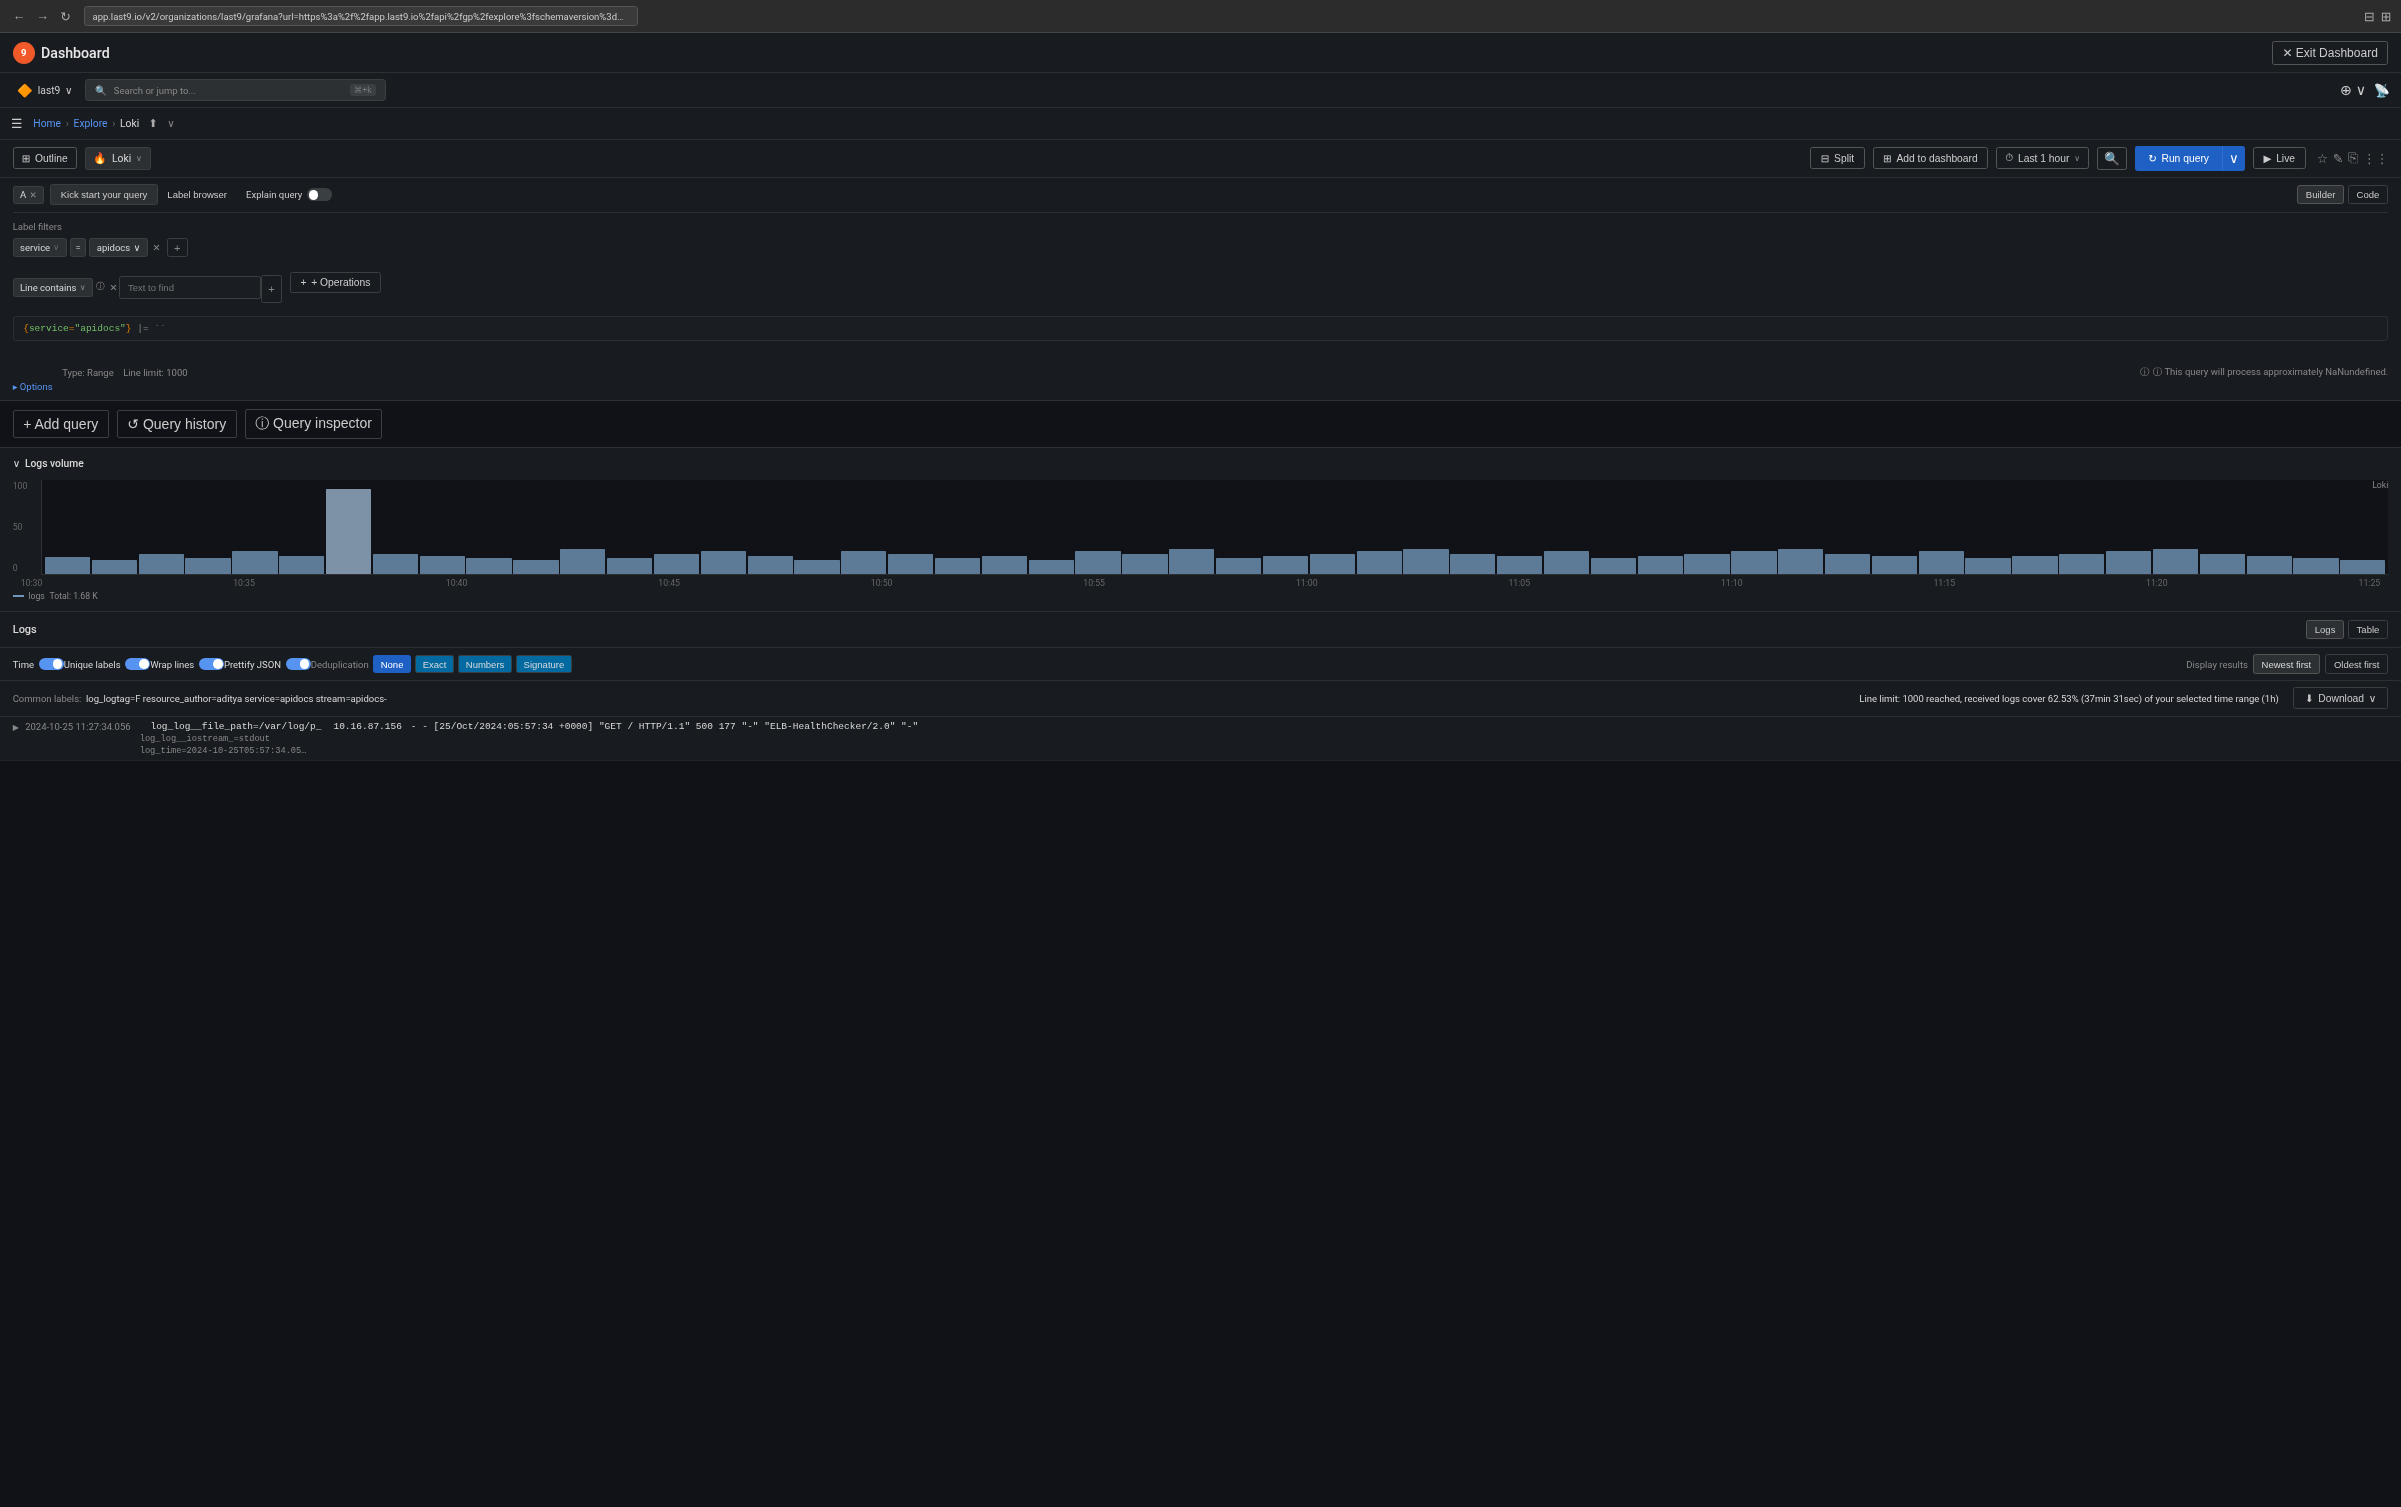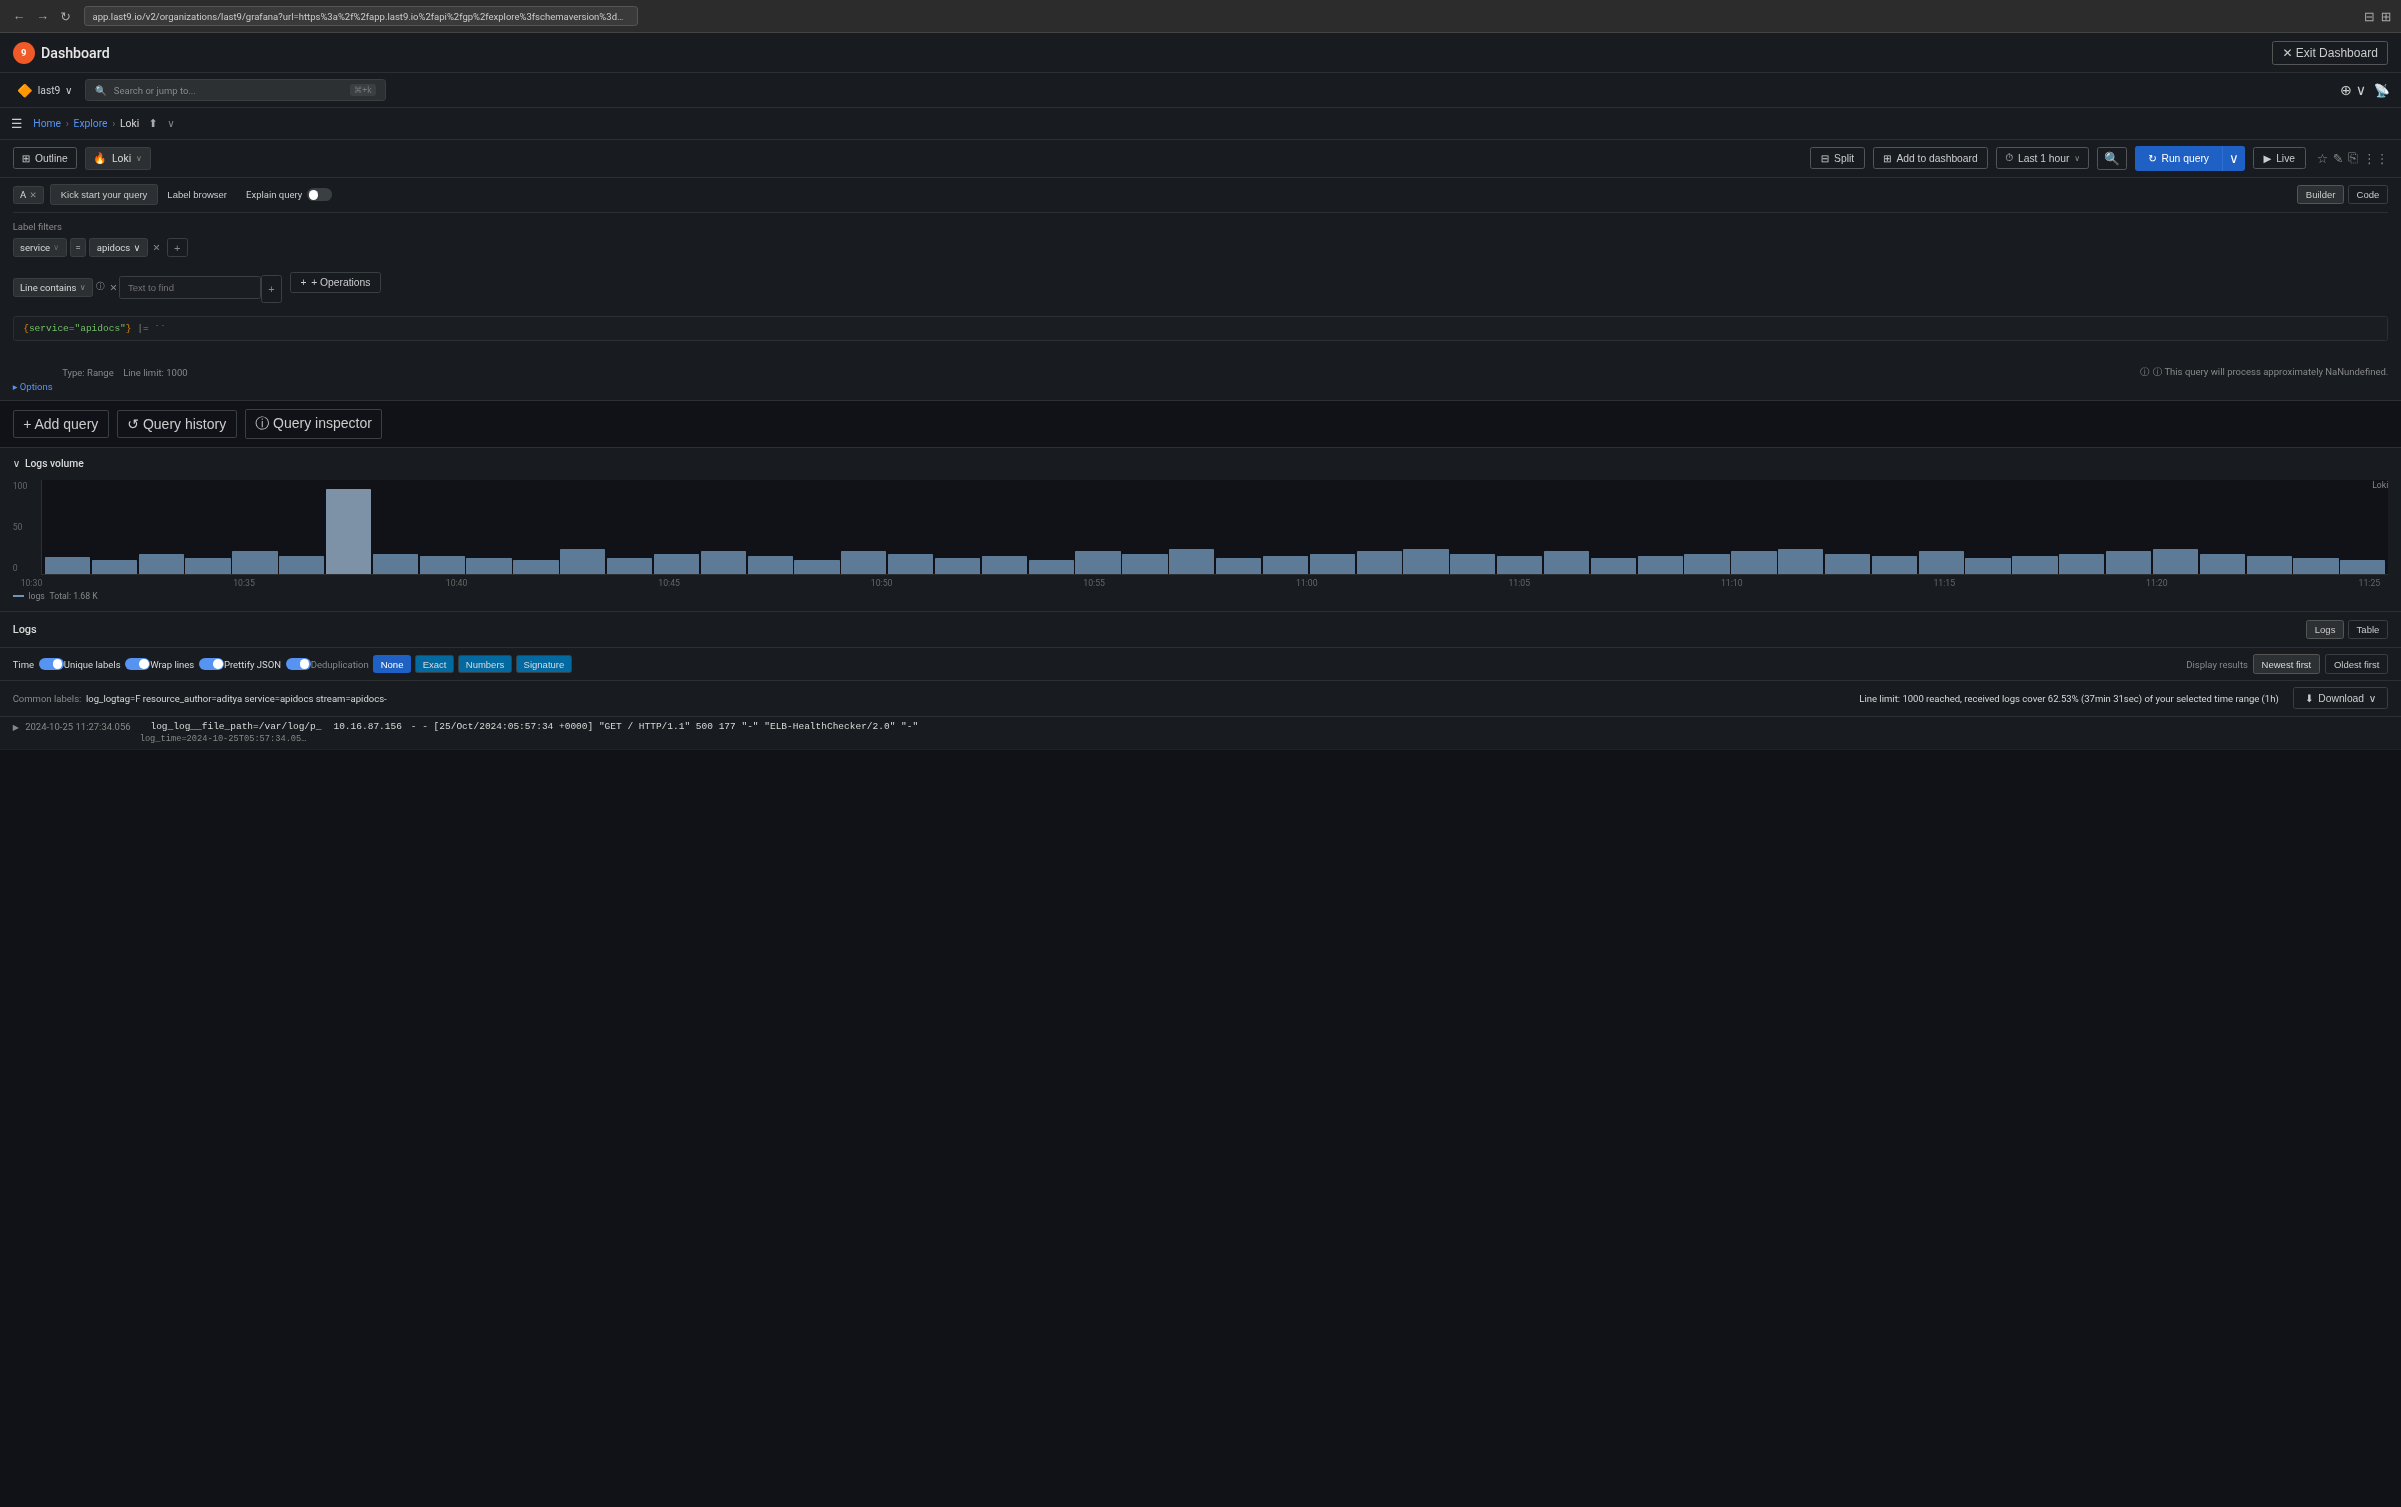--- a/index.html
+++ b/index.html
@@ -471,17 +471,18 @@
     <div class="log-entry">
       <div class="log-entry-main">
         <span class="log-expand">▶</span>
         <span class="log-timestamp">2024-10-25  11:27:34.056</span>
         <span class="log-text">
           <span>log_log__file_path=/var/log/p_</span>
           <span style="margin-left:6.3px;">10.16.87.156</span>
           <span style="margin-left:3.2px;">- - [25/Oct/2024:05:57:34 +0000] "GET / HTTP/1.1" 500 177 "-" "ELB-HealthChecker/2.0" "-"</span>
         </span>
       </div>
+      <div class="log-sub">log_log__iostream_=stdout</div>
       <div class="log-sub">log_time=2024-10-25T05:57:34.05…</div>
     </div>
   </div>
 </div>
 
 
 </body></html>

